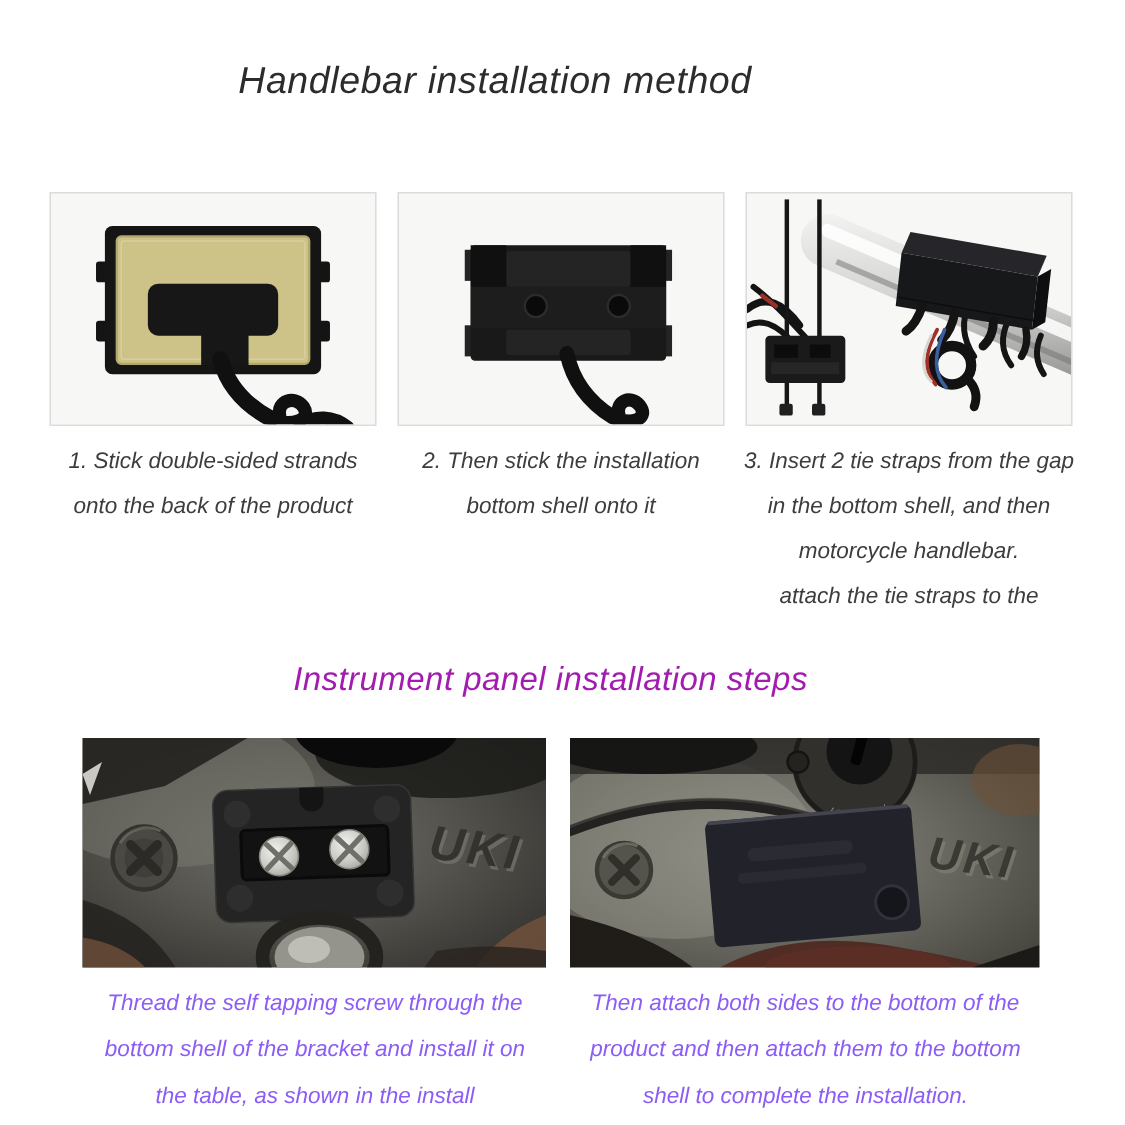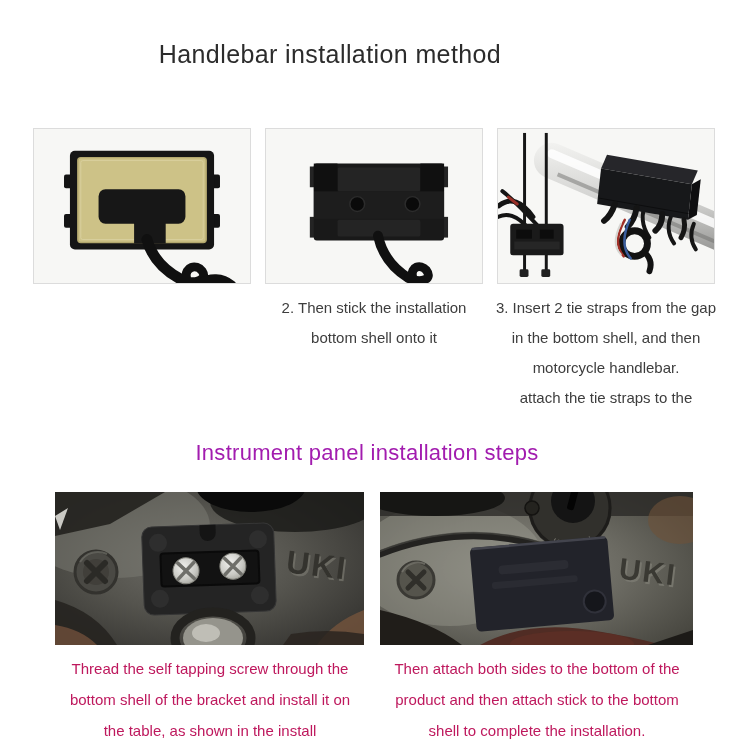--- a/index.html
+++ b/index.html
@@ -1,18 +1,18 @@
 <!DOCTYPE html>
 <html><head>
 <meta charset="utf-8">
 <style>
   html,body{margin:0;padding:0;background:#ffffff;}
   .canvas{
     position:relative;width:750px;height:750px;background:#ffffff;overflow:hidden;
-    font-family:"Liberation Sans", sans-serif;color:#3d3d3d;
+    font-family:"Liberation Sans", sans-serif;color:#3d3d3d;font-style:italic;
   }
   h1.main-title{
     position:absolute;top:40px;left:0;width:660px;margin:0;
     text-align:center;font-size:25px;font-weight:500;color:#2c2c2c;letter-spacing:.4px;
   }
   h2.section-title{
     position:absolute;top:440px;left:0;width:734px;margin:0;
     text-align:center;font-size:22px;font-weight:500;color:#a21caf;letter-spacing:.3px;
   }
   figure{margin:0;padding:0;}
@@ -27,21 +27,21 @@
     position:relative;width:260px;margin-left:-21px;margin-top:9px;
     text-align:center;font-size:15px;line-height:30px;color:#3d3d3d;
   }
   .inst{position:absolute;top:492px;}
   .inst-1{left:55px;width:309px;}
   .inst-2{left:380px;width:313px;}
   .photo2{width:100%;height:153px;overflow:hidden;background:#55544e;}
   .photo2 svg{display:block;width:100%;height:100%;}
   .inst figcaption{
     position:relative;width:344px;margin-top:8px;text-align:center;
-    font-size:15px;line-height:31px;color:#be185d;
+    font-size:15px;line-height:31px;color:#8b5cf6;
   }
   .inst-1 figcaption{margin-left:-17px;}
   .inst-2 figcaption{margin-left:-15px;}
 </style>
 </head>
 <body>
 
 <div class="canvas">
 
   <h1 class="main-title">Handlebar installation method</h1>
@@ -64,20 +64,24 @@
         <g>
           <path d="M72 61 h74 a7 7 0 0 1 7 7 v21 a7 7 0 0 1 -7 7 h-13 v20 h-32 v-20 h-29 a7 7 0 0 1 -7 -7 v-21 a7 7 0 0 1 7 -7 z" fill="#171717"></path>
         </g>
         <g fill="none" stroke="#101010" stroke-linecap="round">
           <path d="M114 112 C119 130 131 143 148 152" stroke-width="11"></path>
           <path d="M148 152 C162 158 176 153 170 144 C164 136 152 140 154 150" stroke-width="9"></path>
           <path d="M168 156 C178 150 190 150 200 158" stroke-width="9"></path>
         </g>
       </svg>
     </div>
+    <figcaption>
+      <div>1. Stick double-sided strands</div>
+      <div>onto the back of the product</div>
+    </figcaption>
   </figure>
 
   <figure class="step step-2">
     <div class="photo">
       <svg viewBox="0 0 218 156">
         <rect width="218" height="156" fill="#f7f7f5"></rect>
         <g>
           <rect x="44" y="38" width="14" height="21" fill="#242424"></rect>
           <rect x="44" y="89" width="14" height="21" fill="#242424"></rect>
           <rect x="170" y="38" width="14" height="21" fill="#242424"></rect>
@@ -291,18 +295,18 @@
           <circle cx="213" cy="114" r="11" fill="#15161b" stroke="#30313a" stroke-width="2"></circle>
         </g>
         <path d="M100 153 Q150 126 222 140 Q262 147 282 153 Z" fill="#502c24"></path>
         <ellipse cx="192" cy="152" rx="62" ry="13" fill="#5e2f26" opacity="0.8"></ellipse>
         <path d="M0 118 Q52 130 82 153 L0 153 Z" fill="#201d19"></path>
         <polygon points="313,138 268,153 313,153" fill="#1c1a17"></polygon>
       </svg>
     </div>
     <figcaption>
       <div>Then attach both sides to the bottom of the</div>
-      <div>product and then attach stick to the bottom</div>
+      <div>product and then attach them to the bottom</div>
       <div>shell to complete the installation.</div>
     </figcaption>
   </figure>
 
 </div>
 
 </body></html>

